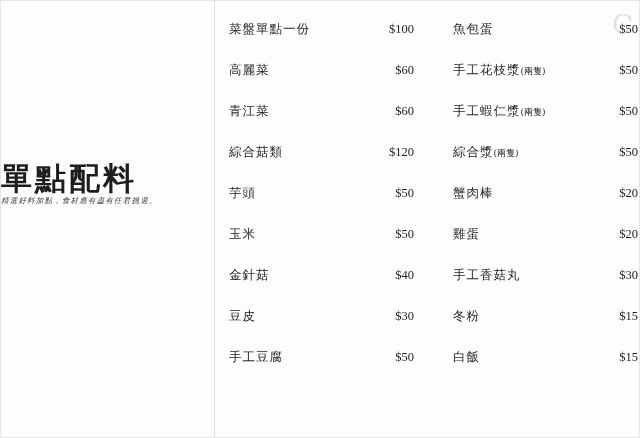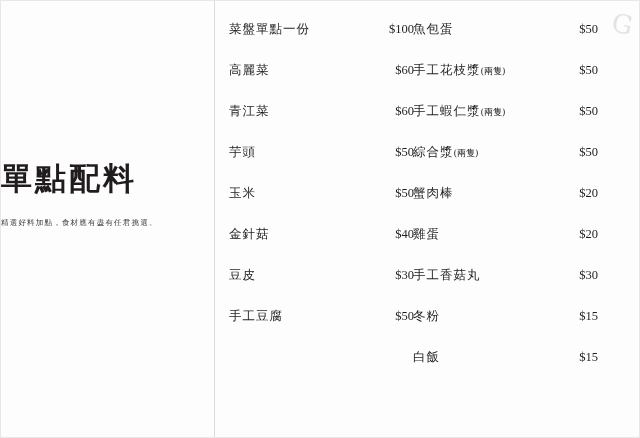--- a/index.html
+++ b/index.html
@@ -34,45 +34,45 @@
   .menu-title {
     font-family: "DejaVu Serif", "Liberation Serif", serif;
     font-size: 31px;
     font-weight: 700;
     letter-spacing: 3px;
     color: #201c1d;
     line-height: 1.1;
     white-space: nowrap;
   }
   .menu-subtitle {
-    margin-top: 22px;
     font-family: "DejaVu Sans", "Liberation Sans", sans-serif;
     font-size: 7.5px;
     letter-spacing: 1.2px;
     color: #3b3738;
     line-height: 1.6;
     width: 180px;
     word-break: break-all;
+    font-style: italic;
   }
   
   .divider {
     position: absolute;
     left: 213px;
     top: 0;
     width: 1px;
     height: 438px;
     background: #dcdcdc;
   }
   
   .col {
     position: absolute;
     top: 20px;
   }
   .col-mid { left: 228px; width: 185px; }
-  .col-right { left: 412px; width: 185px; }
+  .col-right { left: 452px; width: 185px; }
 
   .row {
     display: flex;
     align-items: baseline;
     justify-content: space-between;
     height: 41px;
     text-align: right;
   }
   .item-name {
     font-family: "DejaVu Serif", "Liberation Serif", serif;
@@ -124,20 +124,24 @@
       </div>
       <div class="row">
         <div class="item-name">高麗菜</div>
         <div class="item-price">$60</div>
       </div>
       <div class="row">
         <div class="item-name">青江菜</div>
         <div class="item-price">$60</div>
       </div>
       <div class="row">
+        <div class="item-name">綜合菇類</div>
+        <div class="item-price">$120</div>
+      </div>
+      <div class="row">
         <div class="item-name">芋頭</div>
         <div class="item-price">$50</div>
       </div>
       <div class="row">
         <div class="item-name">玉米</div>
         <div class="item-price">$50</div>
       </div>
       <div class="row">
         <div class="item-name">金針菇</div>
         <div class="item-price">$40</div>

